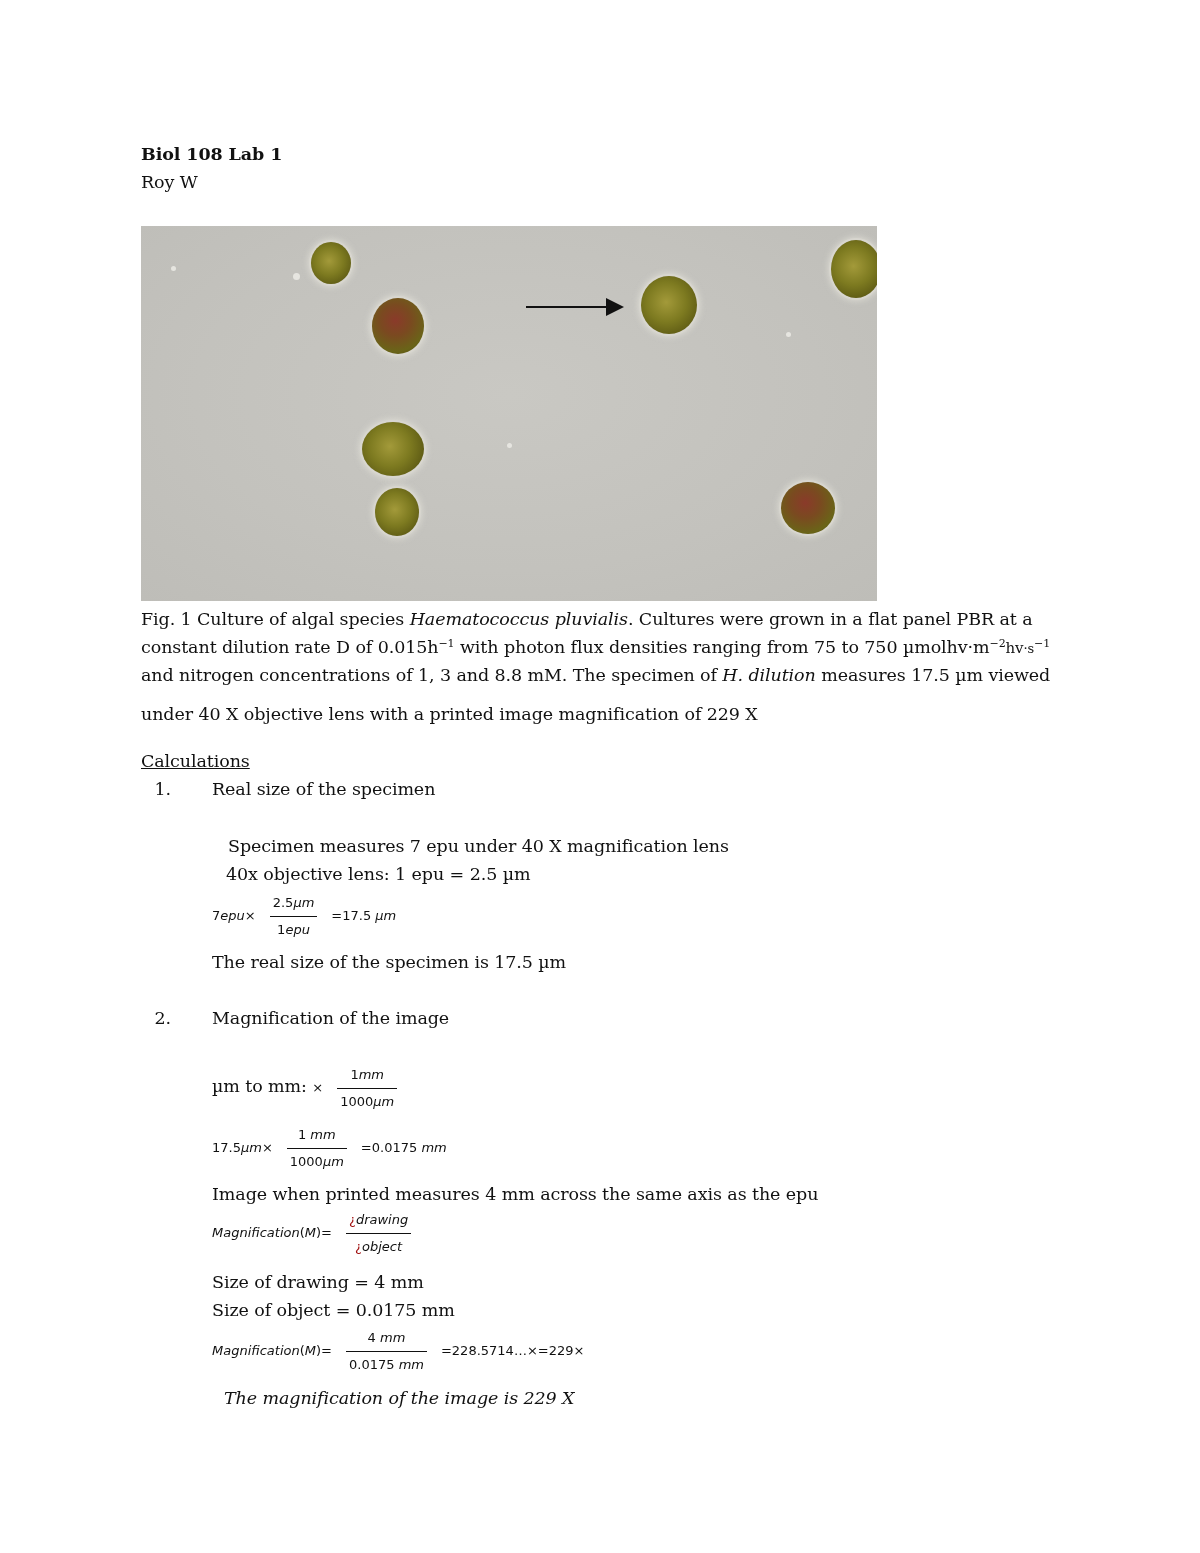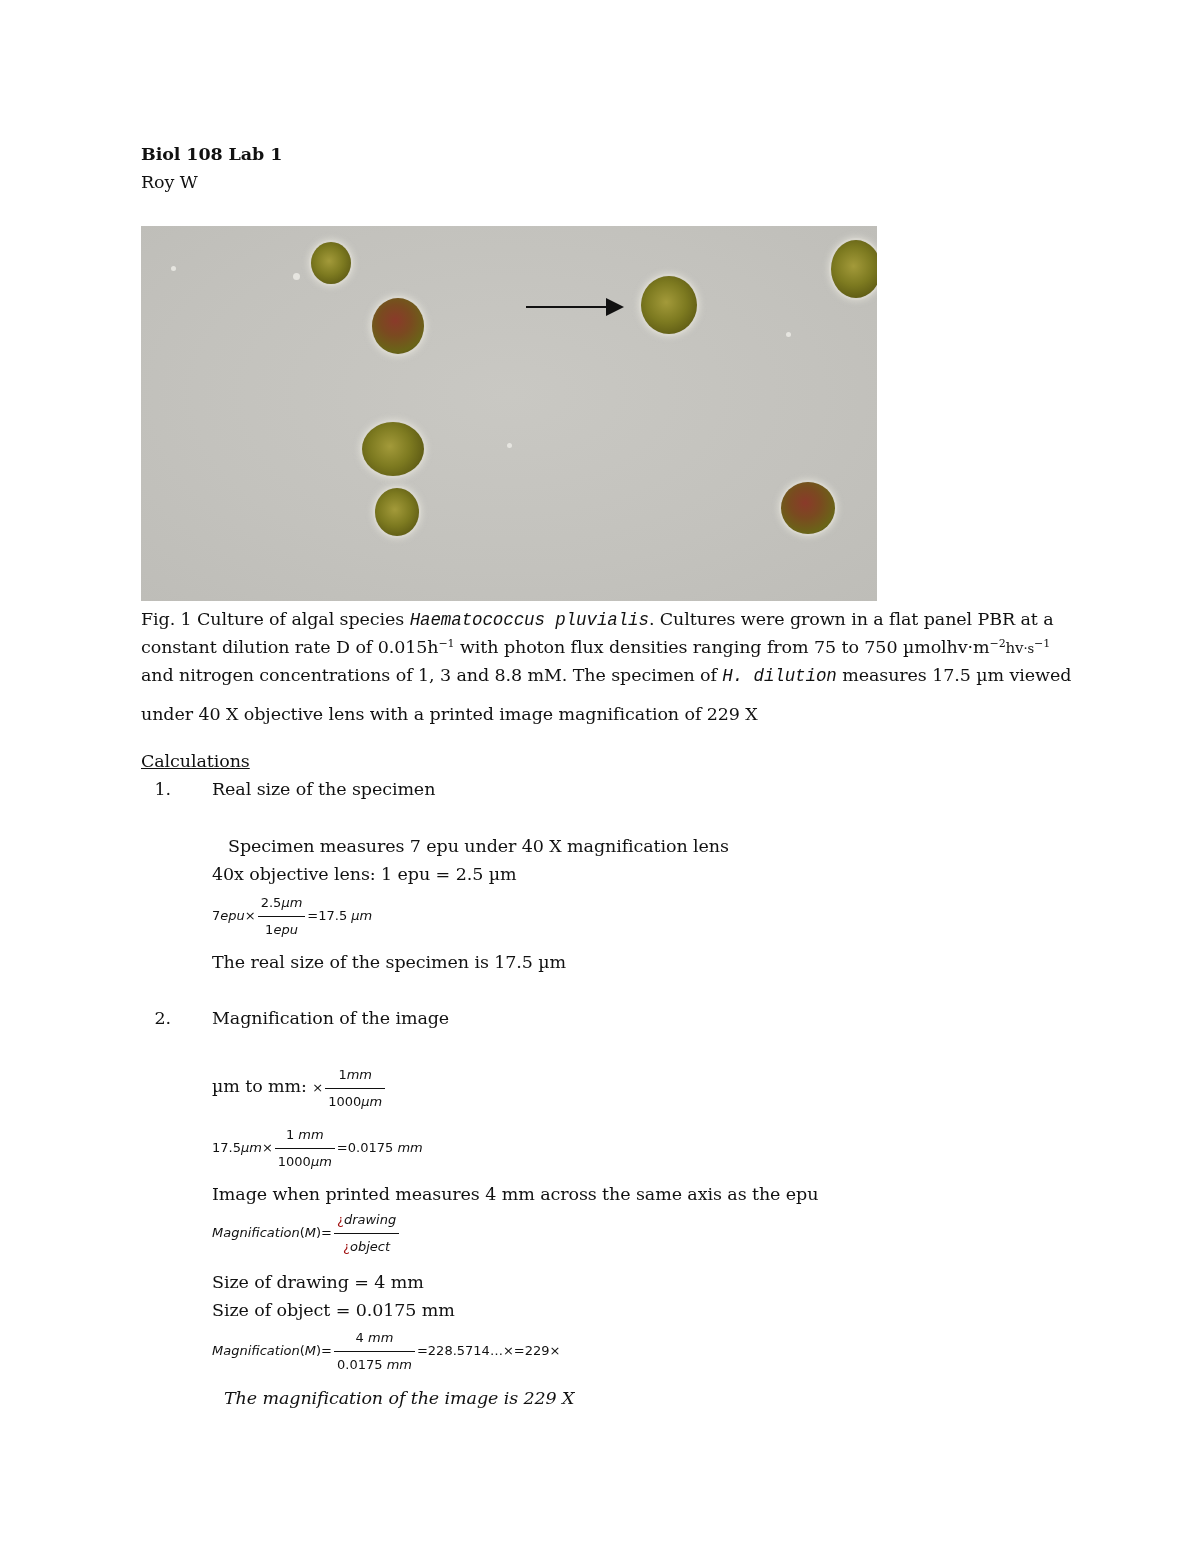--- a/index.html
+++ b/index.html
@@ -2,25 +2,25 @@
 <html><head>
 <meta charset="utf-8">
 <style>
   html, body { margin: 0; padding: 0; background: #ffffff; }
   body { width: 1200px; height: 1553px; position: relative; overflow: hidden;
          font-family: "DejaVu Serif", "Liberation Serif", serif; color: #111; }
   .abs { position: absolute; white-space: nowrap; }
   .txt { font-size: 17.5px; line-height: 28px; letter-spacing: -0.1px; }
   .title { font-weight: bold; }
   .u { text-decoration: underline; }
-  .it { font-style: italic; font-family: Liberation Mono, monospace; }
+  .it { font-style: italic; }
   sup { font-size: 11px; vertical-align: 6px; line-height: 0; }
   .math { font-family: "DejaVu Sans", "Liberation Sans", sans-serif; font-size: 13px; }
   .mi { font-style: italic; }
-  .frac { display: inline-block; vertical-align: middle; text-align: center; margin: 0 2px; }
+  .frac { display: inline-block; vertical-align: middle; text-align: center; margin: 0 14px; }
   .frac .num { display: block; padding: 0 3px; border-bottom: 1.6px solid #111; line-height: 26px; }
   .frac .den { display: block; padding: 0 3px; line-height: 26px; }
   .red { color: #a01010; font-style: normal; }
   .ol-num { position: absolute; width: 30px; text-align: right; }
 
   
   .micro { position: absolute; left: 141px; top: 226px; width: 736px; height: 375px;
            background: radial-gradient(ellipse at 50% 45%, #c9c8c3 0%, #c3c2bd 60%, #bebdb8 100%);
            overflow: hidden; }
   .cell { position: absolute; border-radius: 50%;
@@ -65,21 +65,21 @@
 </div>
 <div class="abs txt" style="left:141px; top:700px;">under 40 X objective lens with a printed image magnification of 229 X</div>
 
 <div class="abs txt u" style="left:141px; top:747px;">Calculations</div>
 
 <div class="abs txt" style="left:141px; top:775px; width:60px;">
   <span class="ol-num" style="left:0;">1.</span>
 </div>
 <div class="abs txt" style="left:212px; top:775px;">Real size of the specimen</div>
 <div class="abs txt" style="left:212px; top:832px;margin-left:16px;">Specimen measures 7 epu under 40 X magnification lens</div>
-<div class="abs txt" style="left:212px; top:860px;">40x objective lens: 1 epu = 2.5 µm</div>
+<div class="abs txt" style="left:226px; top:860px;">40x objective lens: 1 epu = 2.5 µm</div>
 <div class="abs math" style="left:212px; top:890px;">
   <span>7</span><span class="mi">epu</span><span>×</span><span class="frac"><span class="num"><span>2.5</span><span class="mi">µm</span></span><span class="den"><span>1</span><span class="mi">epu</span></span></span><span>=</span><span>17.5</span> <span class="mi">µm</span>
 </div>
 <div class="abs txt" style="left:212px; top:948px;">The real size of the specimen is 17.5 µm</div>
 
 <div class="abs txt" style="left:141px; top:1004px; width:60px;">
   <span class="ol-num" style="left:0;">2.</span>
 </div>
 <div class="abs txt" style="left:212px; top:1004px;">Magnification of the image</div>
 

